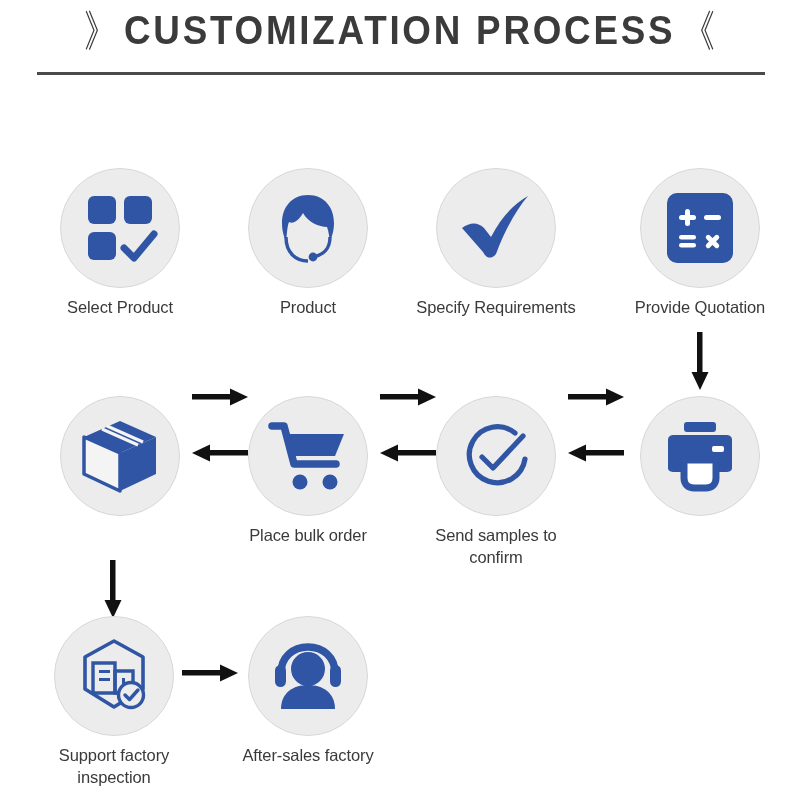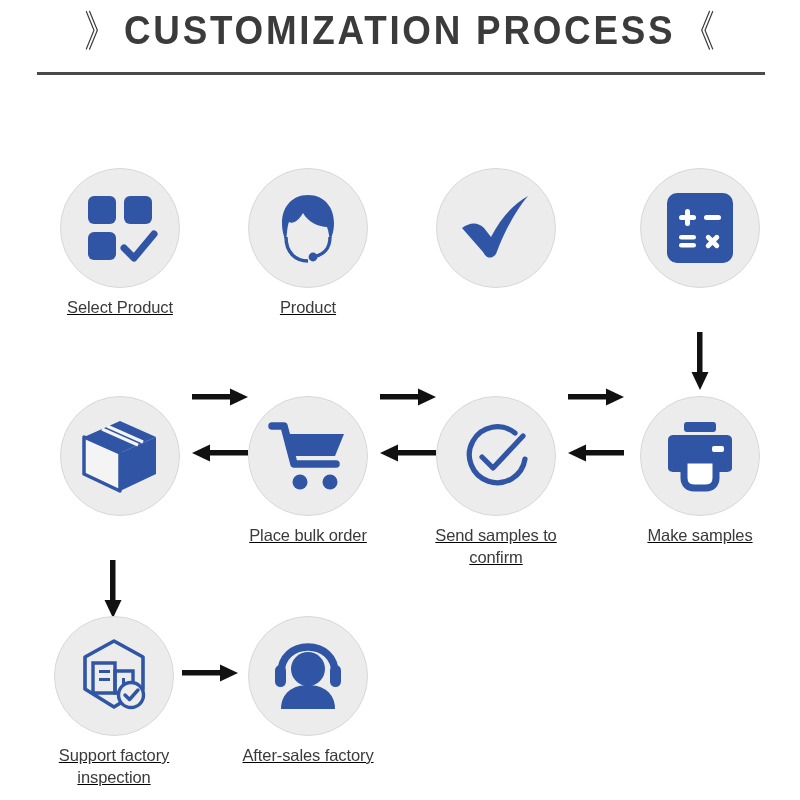--- a/index.html
+++ b/index.html
@@ -36,21 +36,20 @@
     position:absolute;left:37px;top:72px;
     width:728px;height:3px;background:#4a4a4a;
   }
 
   
   .row{position:absolute;left:0;width:800px;}
   .node{
     position:absolute;
     width:160px;
     text-align:center;
-    text-decoration:underline;
   }
   .circle{
     width:120px;height:120px;border-radius:50%;
     background:#ececec;
     border:1px solid #d8d8d8;
     margin:0 auto;
     display:flex;align-items:center;justify-content:center;
     box-sizing:border-box;
   }
   .label{
@@ -122,20 +121,21 @@
     </svg>
   </div>
 
   <div class="node" style="left:416px;">
     <div class="circle">
       <svg width="76" height="72" viewBox="0 0 76 72">
         <path d="M4 36 C12 30 20 30 26 36 L33 45 C44 24 56 12 70 4
                  C58 18 47 38 38 62 C33 68 28 66 25 60 Z" fill="#2F55A4"></path>
       </svg>
     </div>
+    <div class="label">Specify Requirements</div>
   </div>
 
   <div class="arrow-h" style="left:568px;top:218px;width:56px;">
     <svg width="56" height="22" viewBox="0 0 56 22">
       <rect x="0" y="8" width="40" height="5.5" fill="#111111"></rect>
       <path d="M38 2.5 L56 11 L38 19.5 Z" fill="#111111"></path>
     </svg>
   </div>
 
   <div class="node" style="left:620px;">
@@ -146,20 +146,21 @@
         <rect x="20" y="18" width="5" height="17" rx="2.5" fill="#ffffff"></rect>
         <rect x="39" y="24" width="17" height="5" rx="2.5" fill="#ffffff"></rect>
         <rect x="14" y="44" width="17" height="4.6" rx="2.3" fill="#ffffff"></rect>
         <rect x="14" y="52" width="17" height="4.6" rx="2.3" fill="#ffffff"></rect>
         <g transform="translate(47.5,50.5) rotate(45)">
           <rect x="-8.5" y="-2.4" width="17" height="4.8" rx="2.4" fill="#ffffff"></rect>
           <rect x="-2.4" y="-8.5" width="4.8" height="17" rx="2.4" fill="#ffffff"></rect>
         </g>
       </svg>
     </div>
+    <div class="label">Provide Quotation</div>
   </div>
 </div>
 
 <div class="arrow-v" style="left:689px;top:332px;height:58px;">
   <svg width="22" height="58" viewBox="0 0 22 58">
     <rect x="8" y="0" width="5.5" height="42" fill="#111111"></rect>
     <path d="M2.5 40 L11 58 L19.5 40 Z" fill="#111111"></path>
   </svg>
 </div>
 
@@ -223,21 +224,20 @@
   <div class="node" style="left:620px;">
     <div class="circle">
       <svg width="76" height="72" viewBox="0 0 76 72">
         <rect x="22" y="2" width="32" height="10" rx="3" fill="#2F55A4"></rect>
         <path d="M6 20 C6 16 9 15 12 15 L64 15 C67 15 70 16 70 20 L70 48
                  C70 51 67 52 64 52 L12 52 C9 52 6 51 6 48 Z" fill="#2F55A4"></path>
         <rect x="50" y="26" width="12" height="6" rx="2" fill="#ffffff"></rect>
         <path d="M22 40 L54 40 L54 58 C54 64 50 68 44 68 L32 68 C26 68 22 64 22 58 Z" fill="#ffffff" stroke="#2F55A4" stroke-width="7" stroke-linejoin="round"></path>
       </svg>
     </div>
-    <div class="label">Make samples</div>
   </div>
 </div>
 
 <div class="arrow-v" style="left:102px;top:560px;height:58px;">
   <svg width="22" height="58" viewBox="0 0 22 58">
     <rect x="8" y="0" width="5.5" height="42" fill="#111111"></rect>
     <path d="M2.5 40 L11 58 L19.5 40 Z" fill="#111111"></path>
   </svg>
 </div>
 

